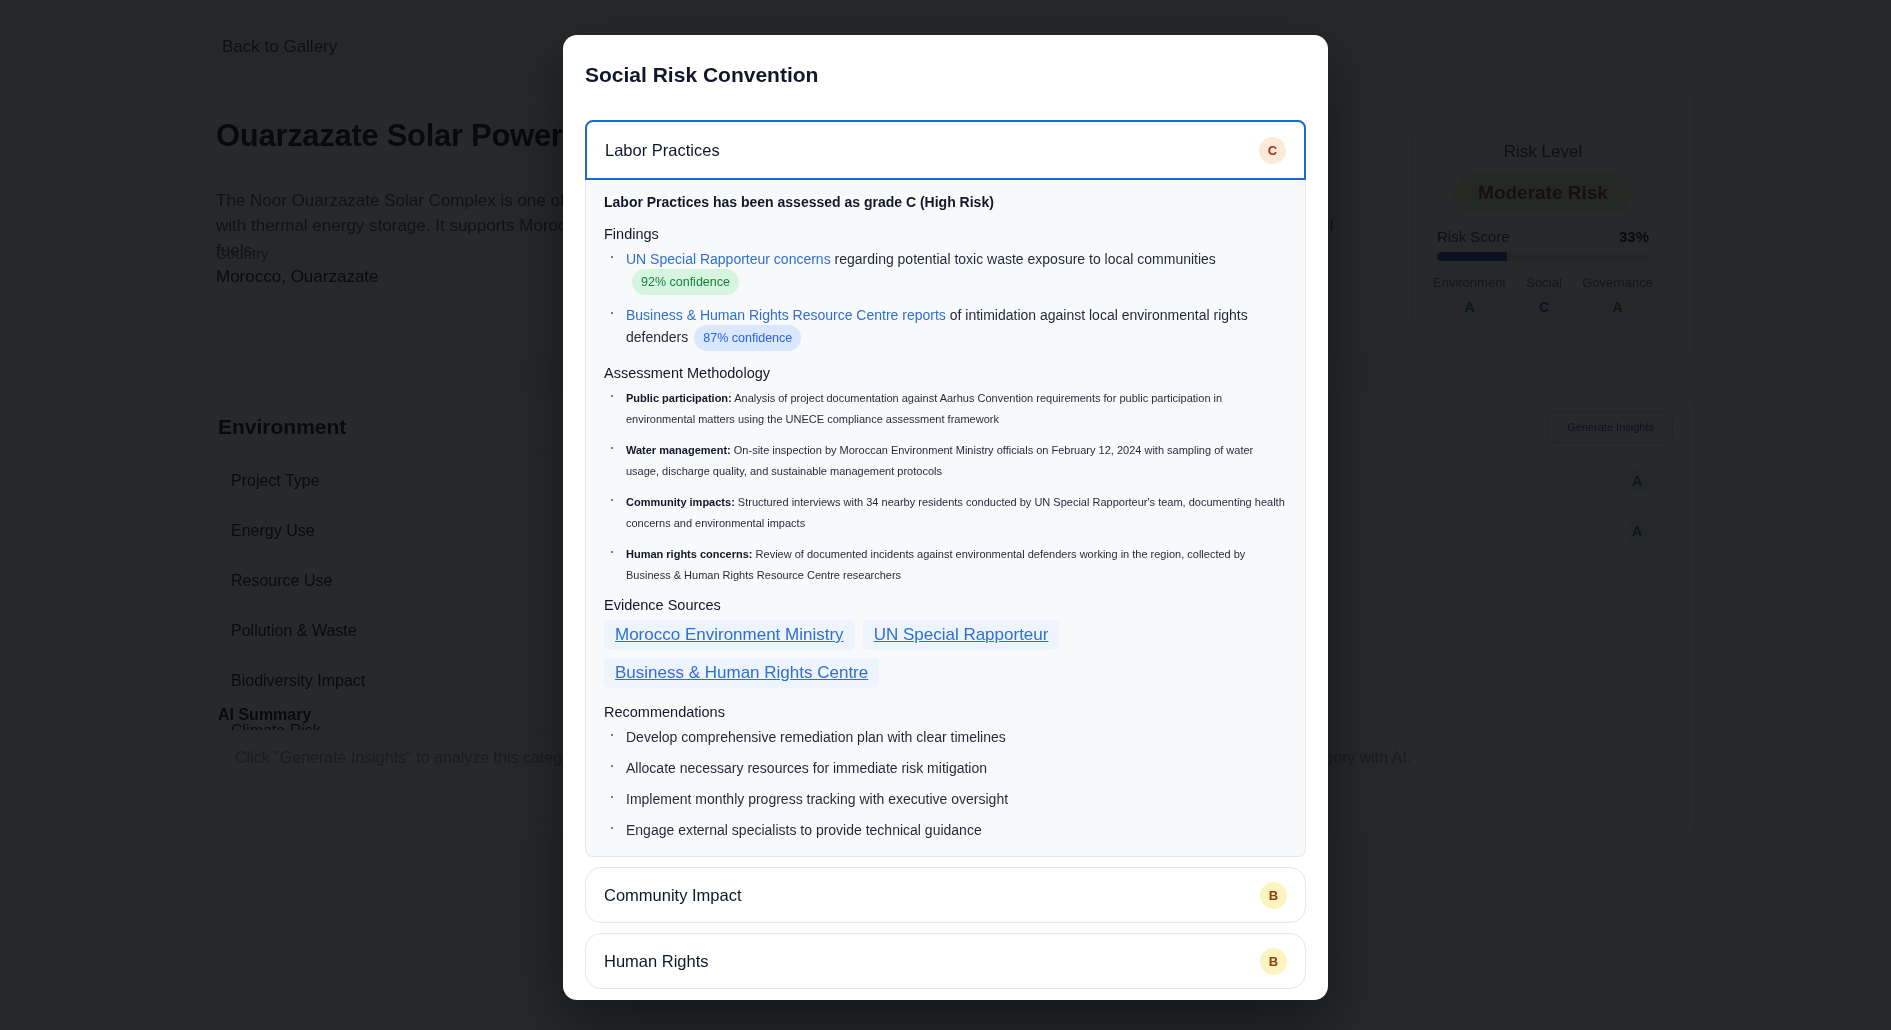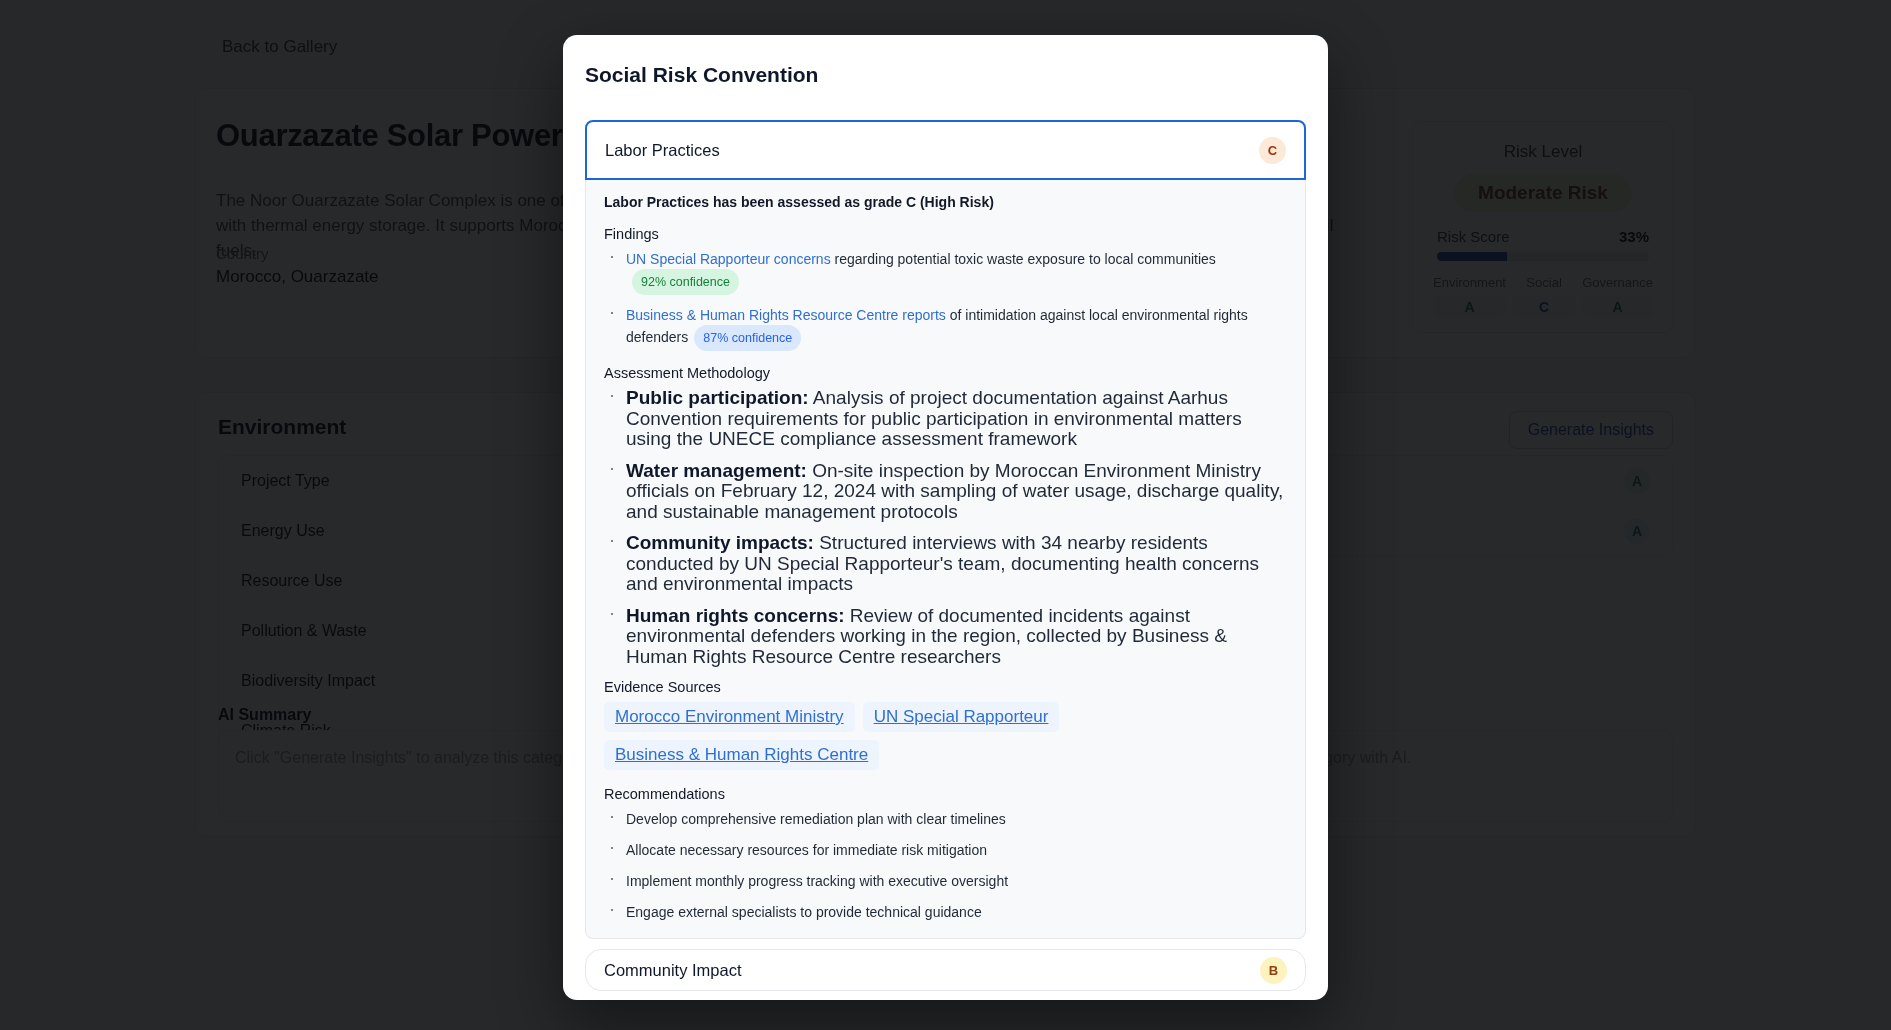--- a/index.html
+++ b/index.html
@@ -92,26 +92,26 @@
     border: 1px solid #e5e7eb; border-radius: 12px;
   }
   #cat-env { left: 195px; top: 392px; width: 730px; height: 445px; }
   #cat-gov { left: 966px; top: 392px; width: 730px; height: 445px; }
   .cat-head {
     position: absolute; left: 22px; top: 22px;
     font-size: 21px; font-weight: bold; color: #0f172a;
   }
   .cat-btn {
     position: absolute; right: 22px; top: 18px;
-    font-size: 16px; color: #1d4ed8;
+    font-size: 11px; color: #1d4ed8;
     border: 1px solid #d1d5db; border-radius: 8px;
     padding: 9px 18px; background: #fff;
   }
   .cat-list {
-    position: absolute; left: 22px; right: 22px; top: 62px;
+    position: absolute; left: 12px; right: 22px; top: 62px;
     border: 1px solid #eceff3; border-radius: 10px;
   }
   .cat-row {
     display: flex; justify-content: space-between; align-items: center;
     height: 50px; padding: 0 22px; font-size: 16px; color: #111827;
   }
   .cat-row .badge {
     width: 26px; height: 26px; border-radius: 999px;
     display: flex; align-items: center; justify-content: center;
     font-size: 14px; font-weight: bold; background: #ecfdf5;
@@ -144,21 +144,21 @@
   #modal-title {
     position: absolute; left: 22px; top: 28px;
     font-size: 21px; font-weight: bold; color: #0f172a;
   }
 
   .acc-list { position: absolute; left: 22px; top: 85px; right: 22px; }
 
   .acc-item { margin-bottom: 10px; }
   .acc-head {
     display: flex; align-items: center; justify-content: space-between;
-    height: 42px; padding: 0 18px;
+    height: 56px; padding: 0 18px;
     border: 1px solid #e5e7eb; border-radius: 16px;
     background: #ffffff;
   }
   .acc-item.open > .acc-head {
     border: 2px solid #1d66d6;
     border-radius: 8px 8px 0 0;
     height: 60px;
   }
   .acc-head .t { font-size: 16.5px; color: #0f172a; }
   .acc-head .gb {
@@ -197,21 +197,21 @@
     display: inline-block; margin-left: 6px;
     font-size: 12.5px; padding: 3px 9px; border-radius: 999px;
     white-space: nowrap;
   }
   .conf.hi { background: #d6f5e0; color: #15803d; }
   .conf.lo { background: #d9e8fd; color: #2563eb; }
 
   ul.mlist { list-style: none; }
   ul.mlist > li {
     position: relative; padding-left: 22px; margin-bottom: 11px;
-    font-size: 19px; line-height: 20.5px; color: #1f2937;
+    font-size: 11px; line-height: 20.5px; color: #1f2937;
   }
   ul.mlist > li::before {
     content: "·"; position: absolute; left: 5px; top: -3px;
     font-size: 18px; color: #6b7280; line-height: 20px;
   }
   ul.mlist b { color: #0f172a; }
 
   .chips { display: flex; flex-wrap: wrap; gap: 8px; }
   .chip {
     background: #eef4fe; color: #2f6fd0;

